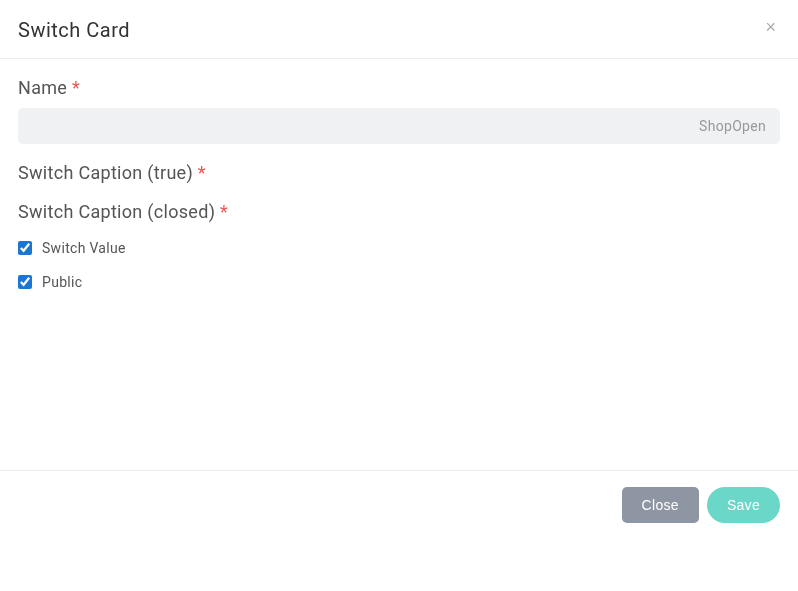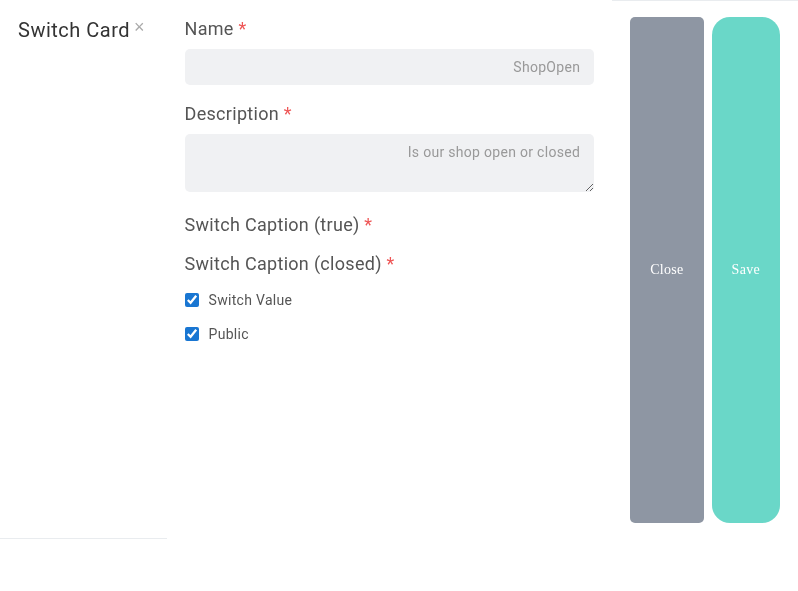--- a/index.html
+++ b/index.html
@@ -7,21 +7,21 @@
       font-family: -apple-system, BlinkMacSystemFont, "Segoe UI", Roboto, "Helvetica Neue", Arial, sans-serif;
       background: #fff;
       width: 798px;
       height: 591px;
       overflow: hidden;
     }
     .modal {
       width: 798px;
       height: 539px;
       display: flex;
-      flex-direction: row;
+      flex-direction: column;
     }
     .modal-header {
       padding: 18px 18px 16px 18px;
       border-bottom: 1px solid #e9ecef;
       display: flex;
       justify-content: space-between;
       align-items: flex-start;
     }
     .modal-title {
       font-size: 20px;
@@ -96,21 +96,21 @@
       justify-content: flex-end;
       gap: 8px;
     }
     .btn {
       border: none;
       border-radius: 5px;
       padding: 10px 20px;
       font-size: 14px;
       cursor: pointer;
       letter-spacing: 0.3px;
-      font-family: Liberation Serif, serif;
+      font-family: Liberation Sans, sans-serif;
     }
     .btn-secondary {
       background: #8e96a3;
       color: #fff;
     }
     .btn-primary {
       background: #6ad7c8;
       color: #fff;
       border-radius: 18px;
     }
@@ -128,27 +128,20 @@
   <div class="modal-body">
 
     <div class="form-group">
       <label class="form-label">
         <span>Name</span>
         <span class="required">*</span>
       </label>
       <input type="text" class="form-control" value="ShopOpen" style="">
     </div>
 
-    <div class="form-group">
-      <label class="form-label">
-        <span>Description</span>
-        <span class="required">*</span>
-      </label>
-      <textarea class="form-control" style="">Is our shop open or closed</textarea>
-    </div>
 
     <div class="form-group">
       <label class="form-label">
         <span>Switch Caption (true)</span>
         <span class="required">*</span>
       </label>
     </div>
 
     <div class="form-group">
       <label class="form-label">

